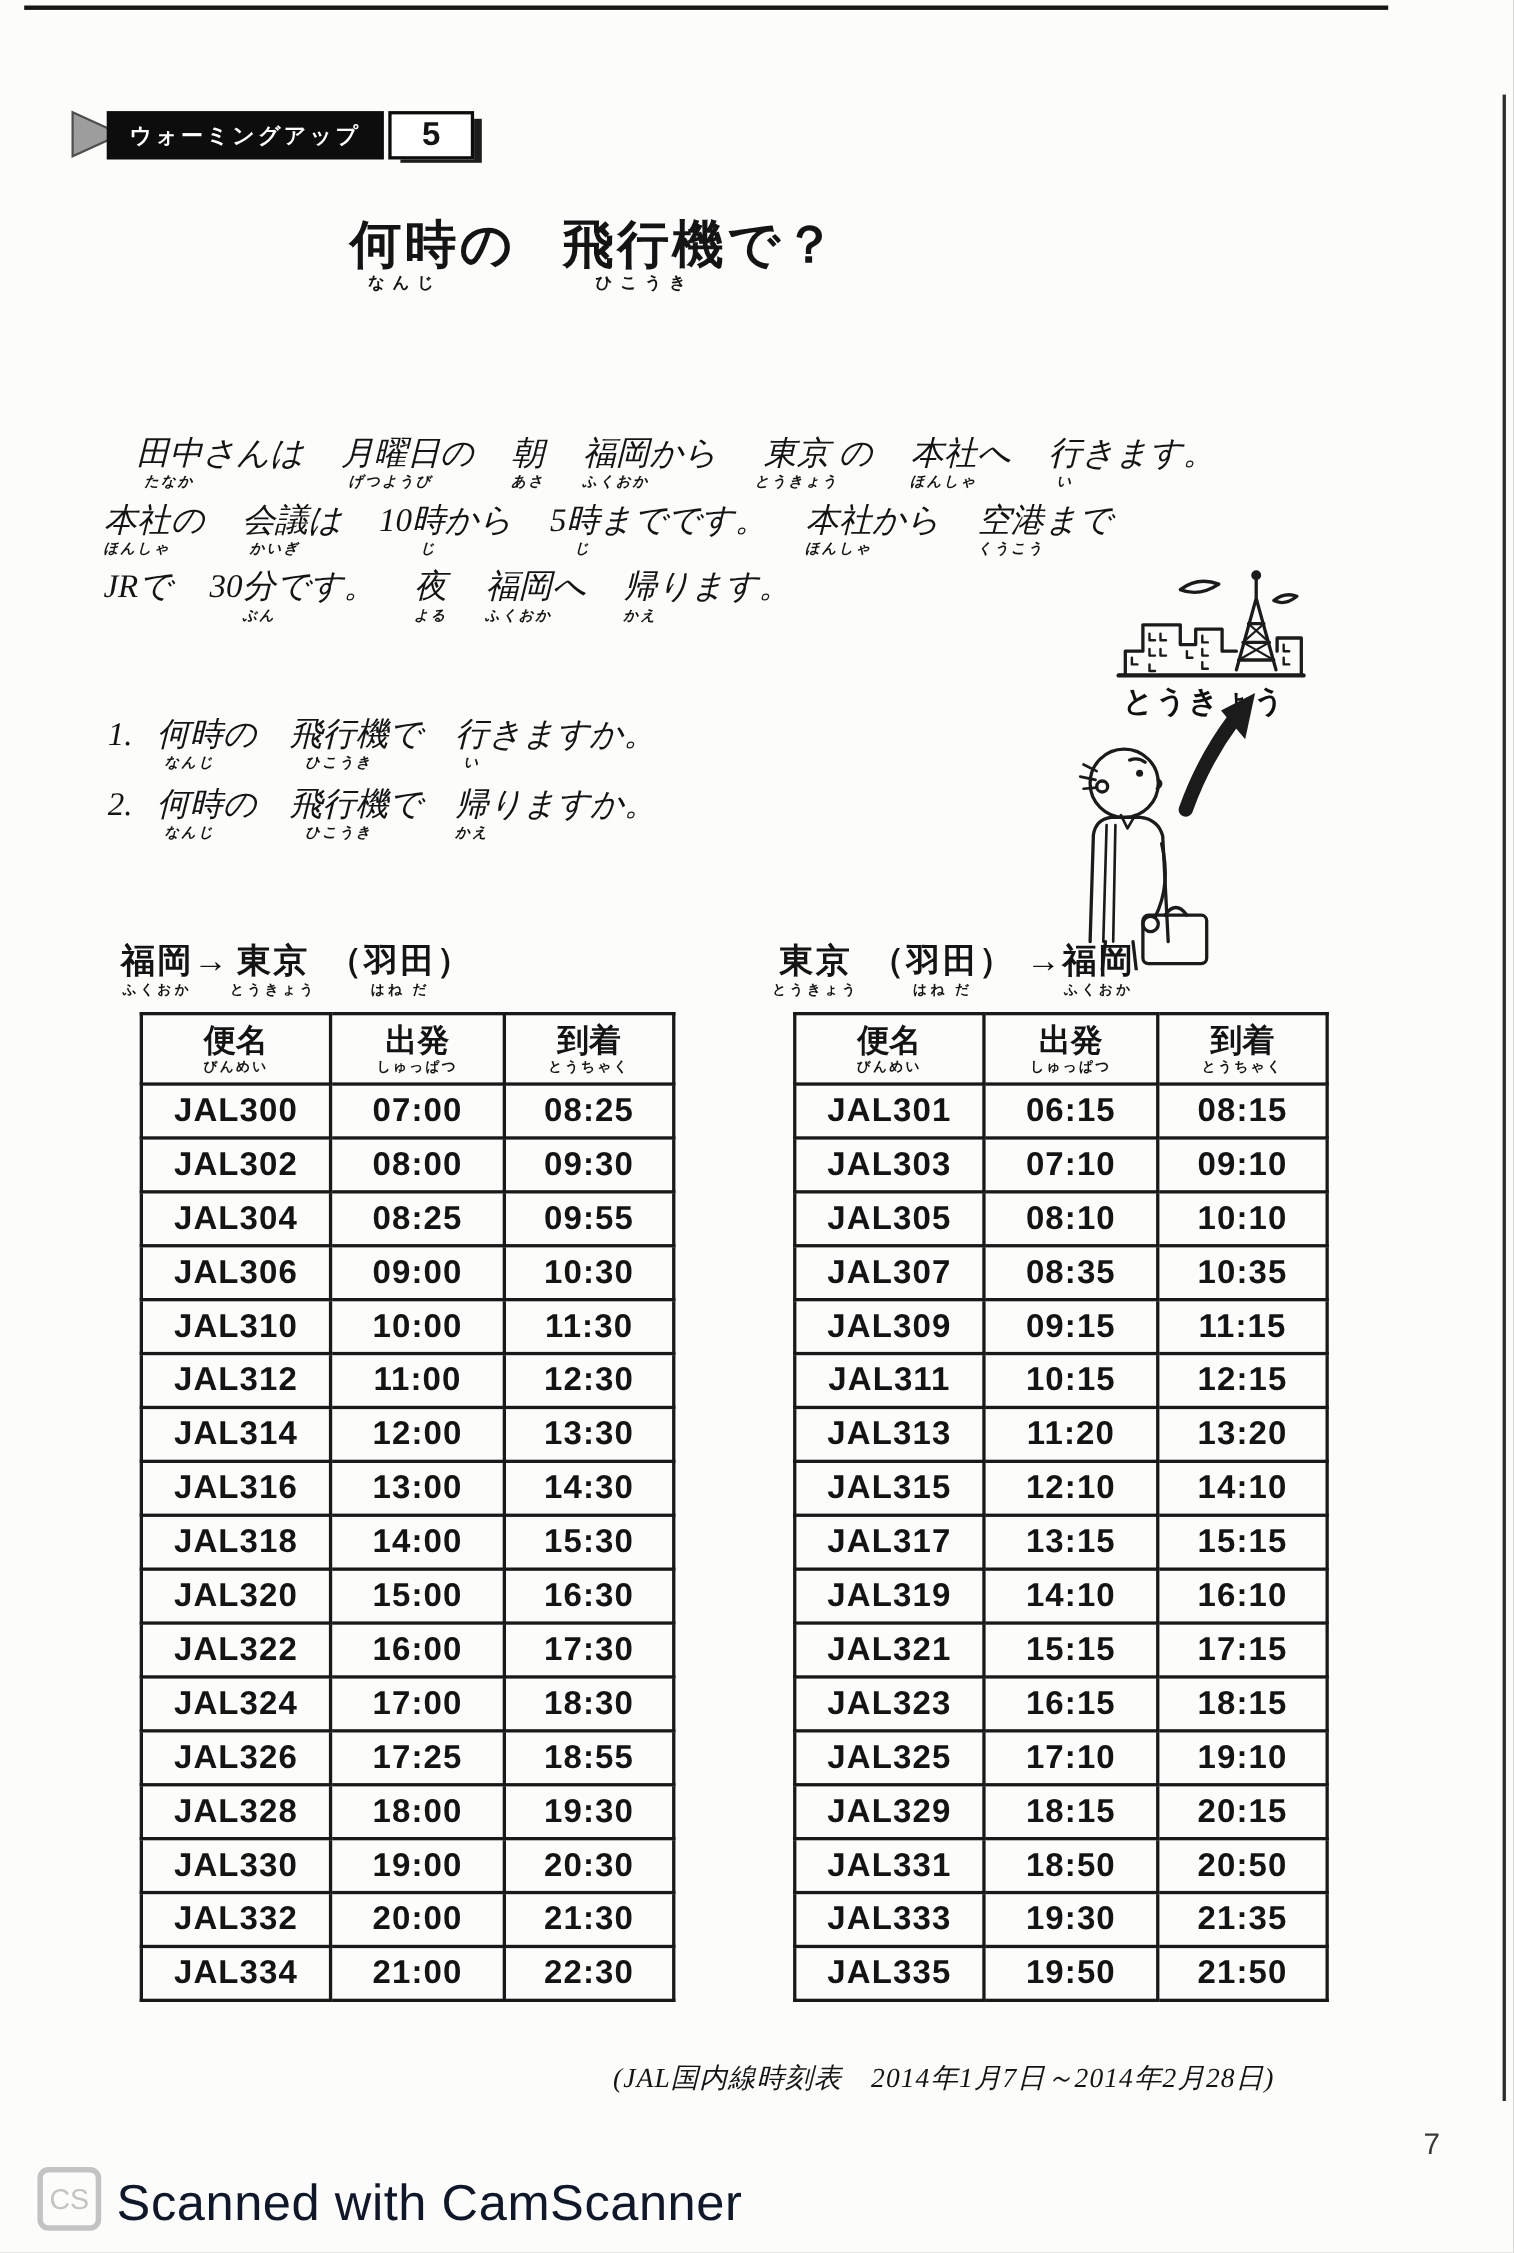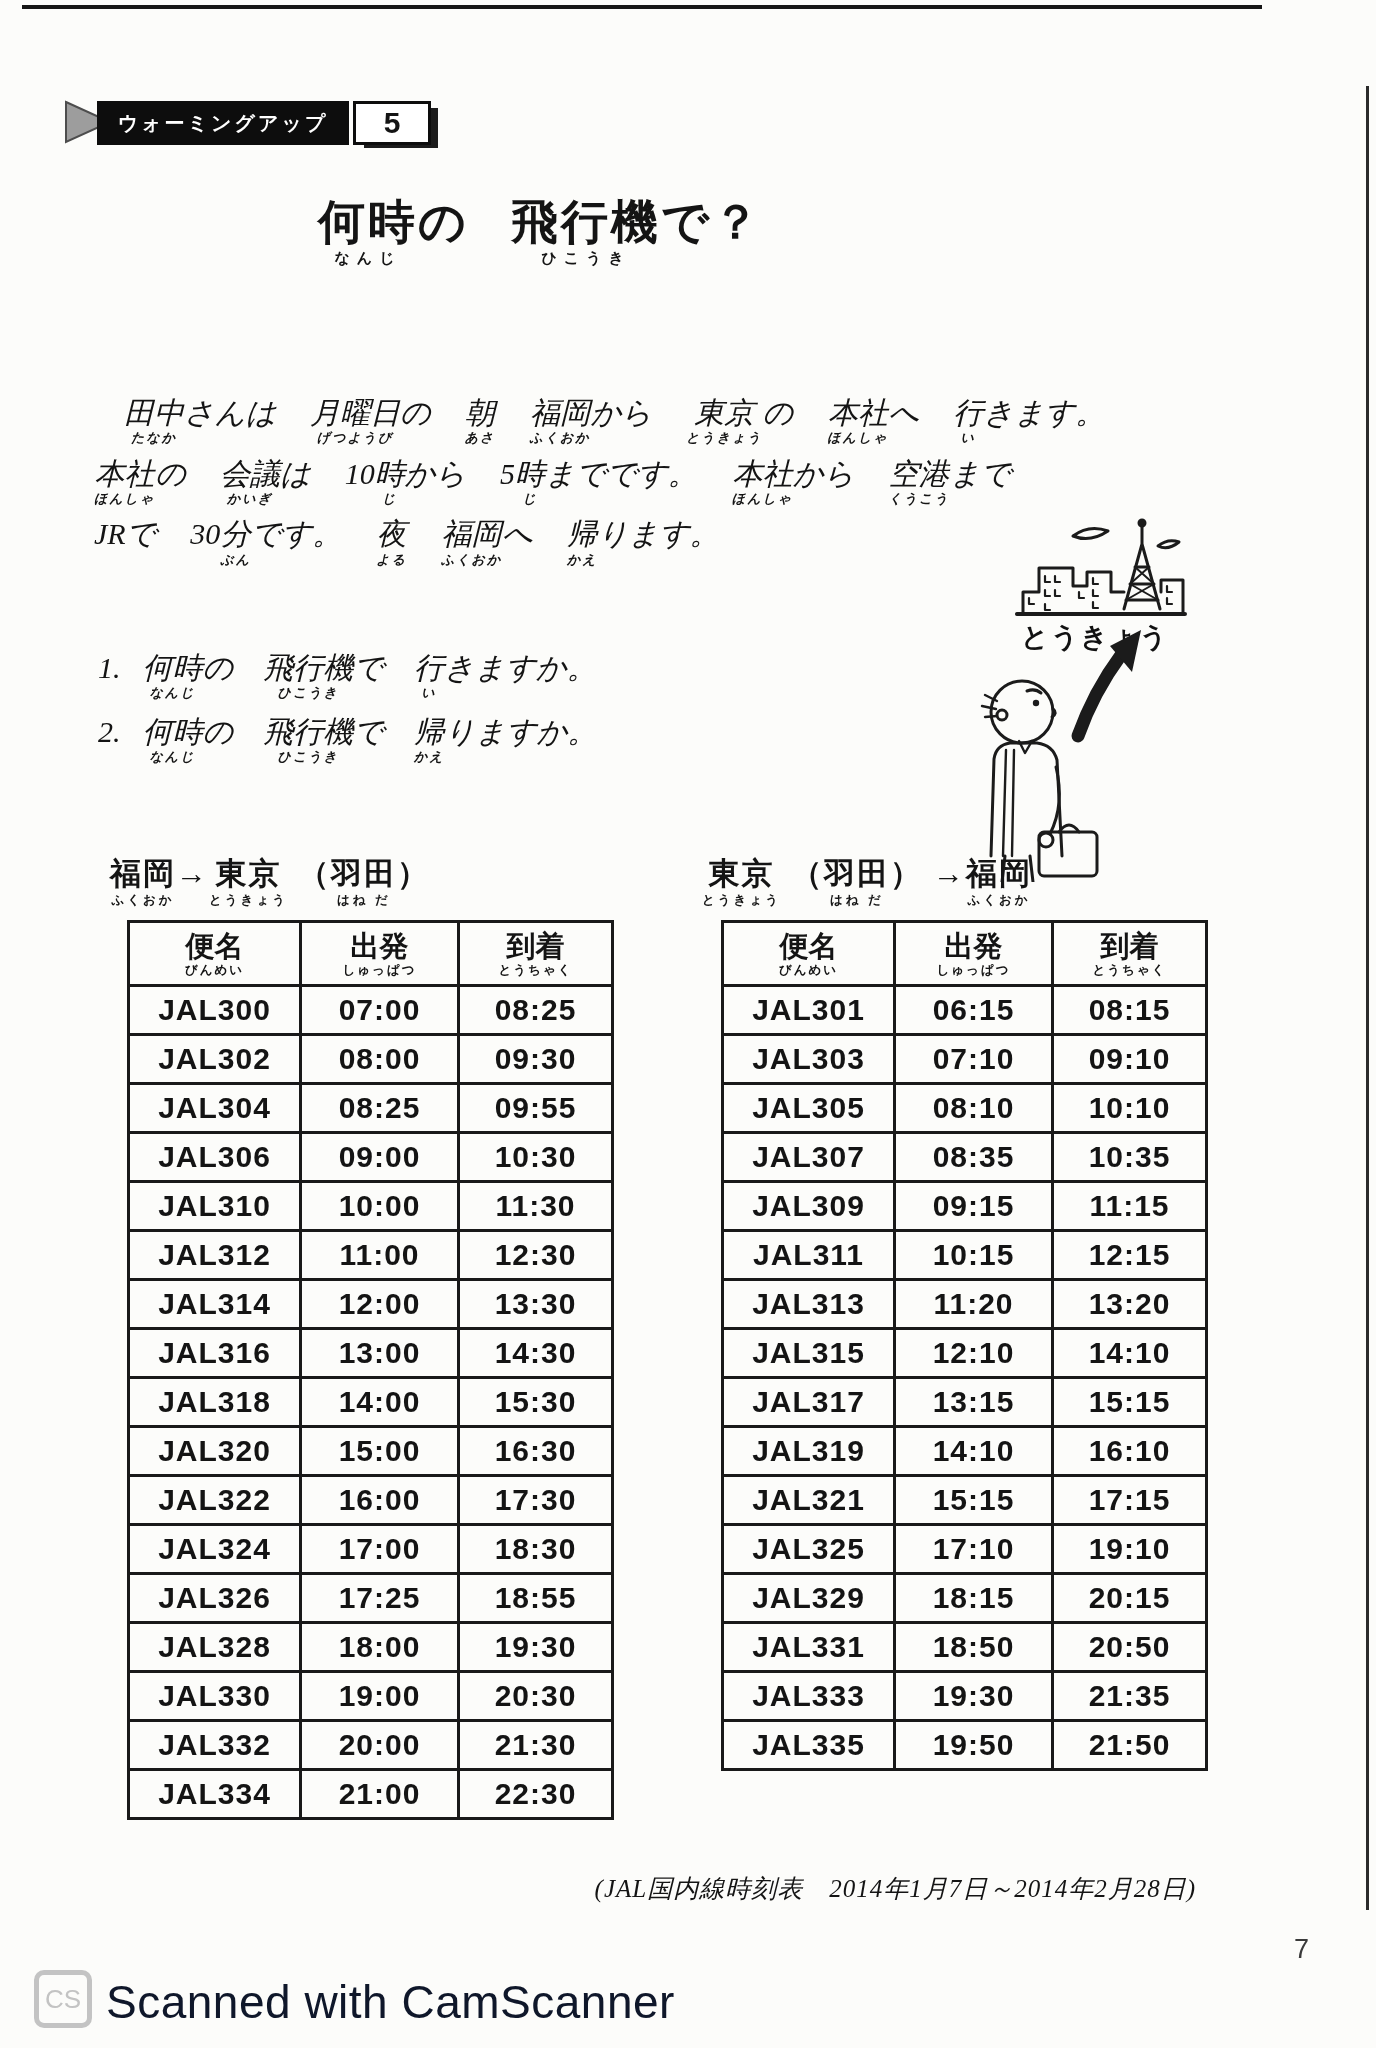--- a/index.html
+++ b/index.html
@@ -53,21 +53,21 @@
   
   .timetable { position:absolute; top:920px;padding-left:19px; }
   .t-left  { left:108px; }
   .t-right { left:702px; }
   .timetable table { border-collapse:collapse; table-layout:fixed; width:484px; }
   .timetable th, .timetable td { border:3px solid #191919; text-align:center; padding:0; }
   .timetable th { height:64px; font-size:29px; font-weight:700; }
   .timetable th .r { font-size:12.5px; letter-spacing:2px; }
   .timetable td { height:49px; font-size:30px; font-weight:700; letter-spacing:1px; }
 
-  .caption { position:absolute; left:520px; top:1872px; width:676px; text-align:right;
+  .caption { position:absolute; left:520px; top:1872px; width:676px; text-align:center;
              font-size:25px; font-weight:500; letter-spacing:1px; white-space:nowrap; }
   .page-num { position:absolute; left:1294px; top:1934px; font-size:27px; color:#3a3a3a; }
 
   .footer-logo { position:absolute; left:34px; top:1970px; width:58px; height:58px;
                  border:5px solid #c3c3c3; border-radius:10px; color:#c3c3c3; font-weight:400;
                  font-size:26px; display:flex; align-items:center; justify-content:center; }
   .footer-text { position:absolute; left:106px; top:1975px; font-size:46px; color:#0f172a; letter-spacing:0.5px; }
 
   .illustration { position:absolute; left:975px; top:512px; }
 </style>
@@ -316,20 +316,25 @@
             <td>JAL319</td>
             <td>14:10</td>
             <td>16:10</td>
           </tr>
           <tr>
             <td>JAL321</td>
             <td>15:15</td>
             <td>17:15</td>
           </tr>
           <tr>
+            <td>JAL323</td>
+            <td>16:15</td>
+            <td>18:15</td>
+          </tr>
+          <tr>
             <td>JAL325</td>
             <td>17:10</td>
             <td>19:10</td>
           </tr>
           <tr>
             <td>JAL329</td>
             <td>18:15</td>
             <td>20:15</td>
           </tr>
           <tr>

